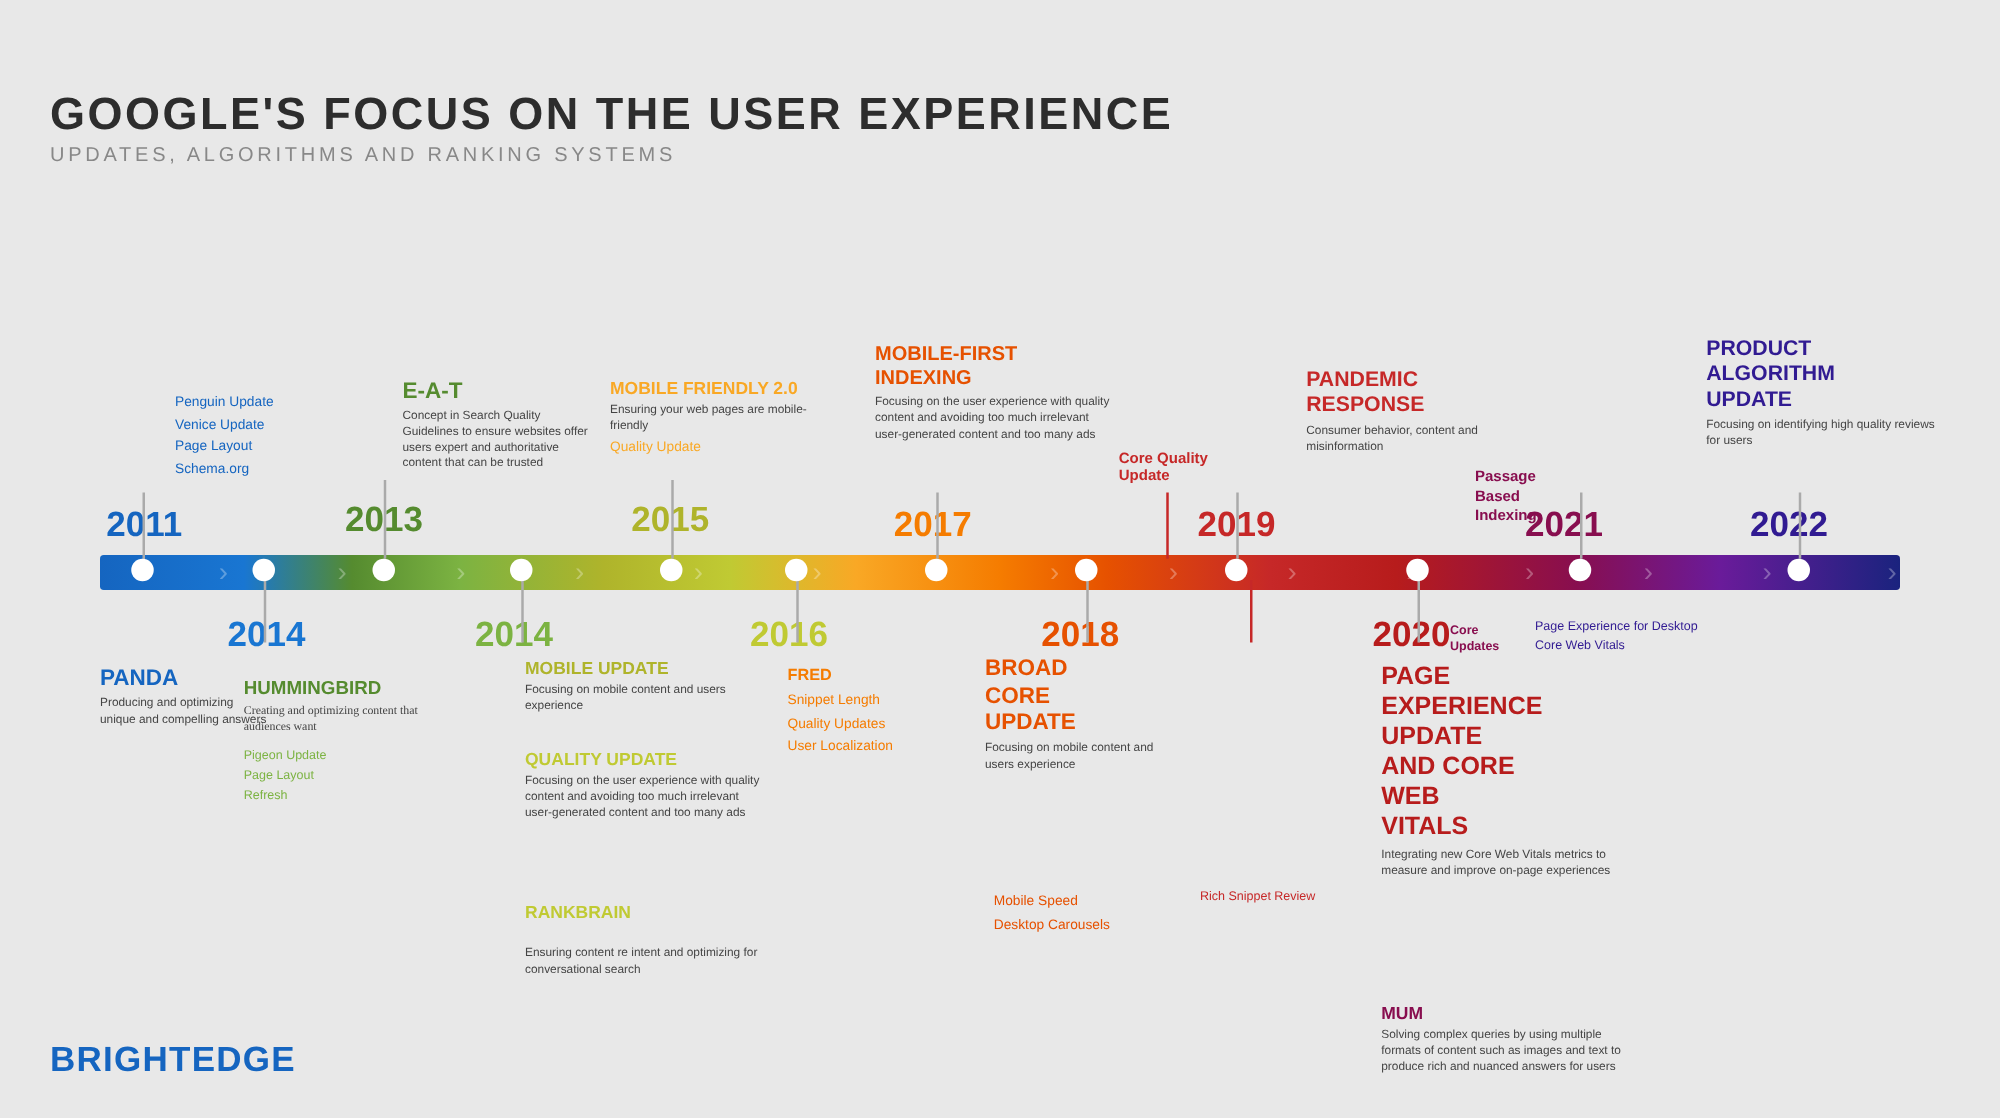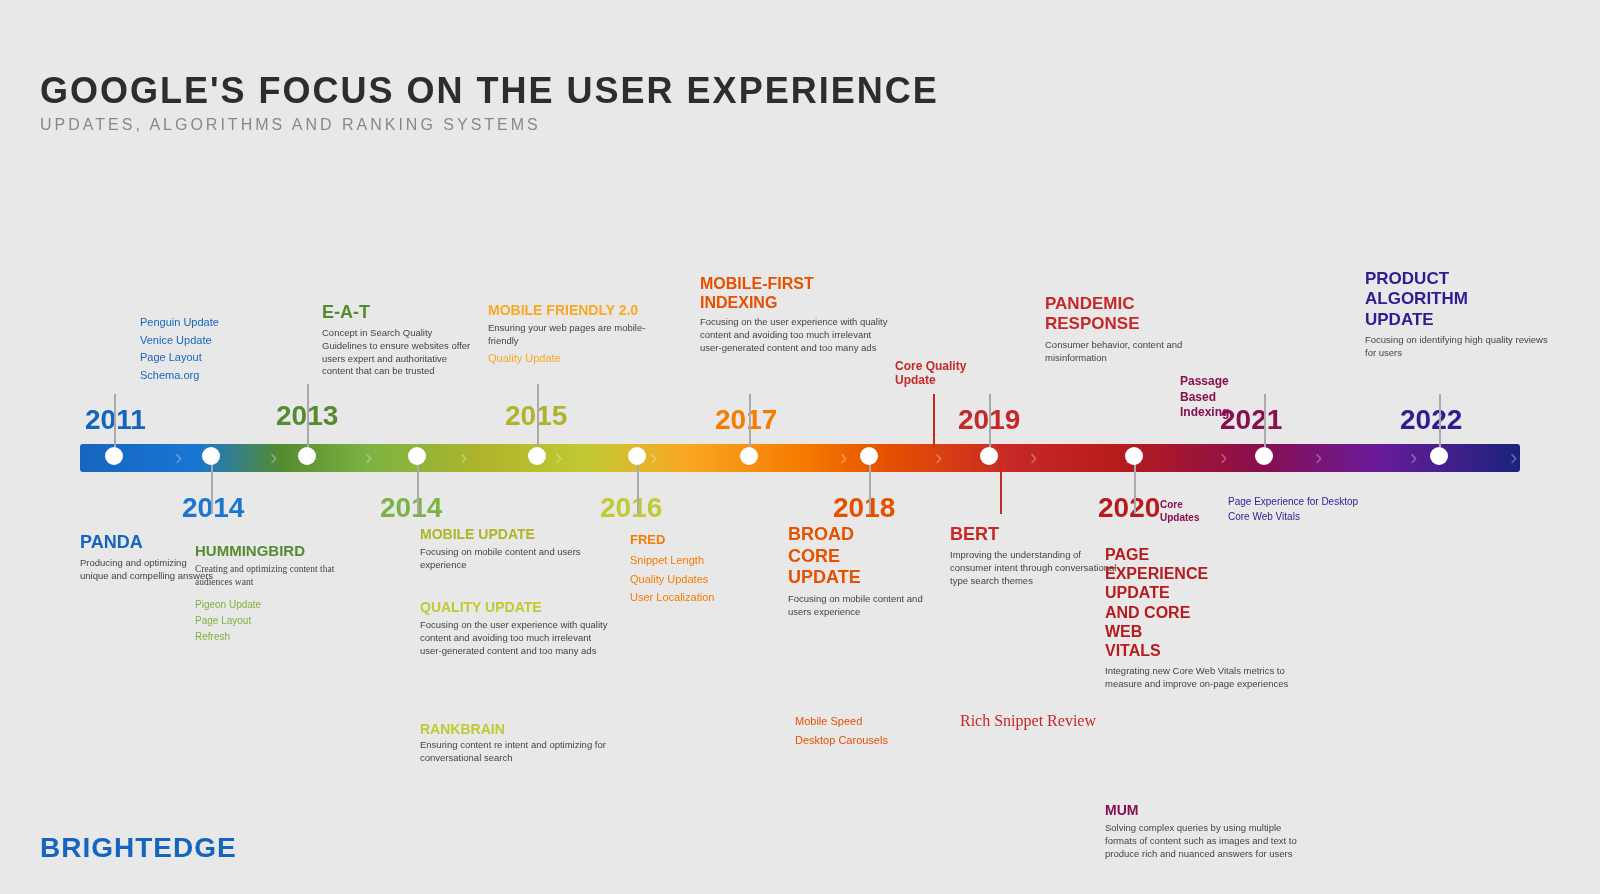--- a/index.html
+++ b/index.html
@@ -198,21 +198,21 @@
       <div style="font-size:9.5px;color:#444;margin-top:4px;line-height:1.35;">Focusing on mobile content and users experience</div>
     </div>
 
     <div style="position:absolute;top:445px;left:380px;width:195px;">
       <div style="font-size:14px;font-weight:bold;color:#c0ca33;text-transform:uppercase;">QUALITY UPDATE</div>
       <div style="font-size:9.5px;color:#444;margin-top:4px;line-height:1.35;">Focusing on the user experience with quality content and avoiding too much irrelevant user-generated content and too many ads</div>
     </div>
 
     <div style="position:absolute;top:567px;left:380px;width:195px;">
       <div style="font-size:14px;font-weight:bold;color:#c0ca33;text-transform:uppercase;">RANKBRAIN</div>
-      <div style="font-size:9.5px;color:#444;margin-top:2px;line-height:1.35;">Ensuring content re intent and optimizing for conversational search</div>
+      <div style="font-size:9.5px;color:#444;margin-top:20px;line-height:1.35;">Ensuring content re intent and optimizing for conversational search</div>
     </div>
 
     <div style="position:absolute;top:378px;left:590px;width:145px;">
       <div style="font-size:13px;font-weight:bold;color:#f57c00;text-transform:uppercase;">FRED</div>
       <div style="font-size:11px;color:#f57c00;margin-top:4px;line-height:1.7;">
         <div>Snippet Length</div>
         <div>Quality Updates</div>
         <div>User Localization</div>
       </div>
     </div>
@@ -222,40 +222,36 @@
       <div style="font-size:9.5px;color:#444;margin-top:4px;line-height:1.35;">Focusing on mobile content and users experience</div>
     </div>
 
     <div style="position:absolute;top:558px;left:755px;width:150px;">
       <div style="font-size:11px;color:#e65100;line-height:1.7;">
         <div>Mobile Speed</div>
         <div>Desktop Carousels</div>
       </div>
     </div>
 
-    <div style="position:absolute;top:370px;left:910px;width:175px;">
-      <div style="font-size:18px;font-weight:bold;color:#c62828;text-transform:uppercase;">BERT</div>
-      <div style="font-size:9.5px;color:#444;margin-top:4px;line-height:1.35;">Improving the understanding of consumer intent through conversational type search themes</div>
-    </div>
 
     <div style="position:absolute;top:558px;left:920px;width:145px;">
-      <div style="font-size:16px;color:#c62828;font-family:Liberation Serif, serif;">Rich Snippet Review</div>
+      <div style="font-size:10px;color:#c62828;">Rich Snippet Review</div>
     </div>
 
     <div style="position:absolute;top:344px;left:1120px;width:80px;">
       <div style="font-size:10px;font-weight:bold;color:#880e4f;line-height:1.3;">Core<br>Updates</div>
     </div>
 
     <div style="position:absolute;top:340px;left:1188px;width:150px;">
       <div style="font-size:10px;color:#311b92;line-height:1.5;">Page Experience for Desktop</div>
       <div style="font-size:10px;color:#311b92;margin-top:2px;">Core Web Vitals</div>
     </div>
 
     <div style="position:absolute;top:375px;left:1065px;width:185px;">
-      <div style="font-size:16px;font-weight:bold;color:#b71c1c;text-transform:uppercase;line-height:1.2;margin-top:16px;">PAGE<br>EXPERIENCE<br>UPDATE<br>AND CORE<br>WEB<br>VITALS</div>
+      <div style="font-size:20px;font-weight:bold;color:#b71c1c;text-transform:uppercase;line-height:1.2;">PAGE<br>EXPERIENCE<br>UPDATE<br>AND CORE<br>WEB<br>VITALS</div>
       <div style="font-size:9.5px;color:#444;margin-top:5px;line-height:1.35;">Integrating new Core Web Vitals metrics to measure and improve on-page experiences</div>
     </div>
 
     <div style="position:absolute;top:648px;left:1065px;width:200px;">
       <div style="font-size:14px;font-weight:bold;color:#880e4f;text-transform:uppercase;">MUM</div>
       <div style="font-size:9.5px;color:#444;margin-top:4px;line-height:1.35;">Solving complex queries by using multiple formats of content such as images and text to produce rich and nuanced answers for users</div>
     </div>
 
     <div style="position:absolute;top:752px;left:1065px;width:200px;">
       <div style="font-size:11px;color:#880e4f;line-height:1.7;">

